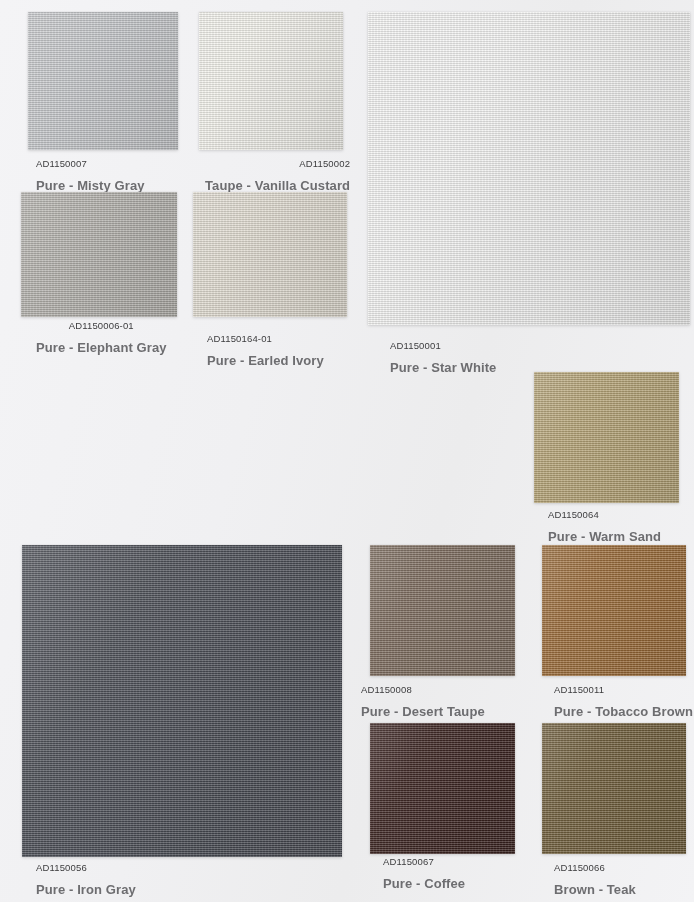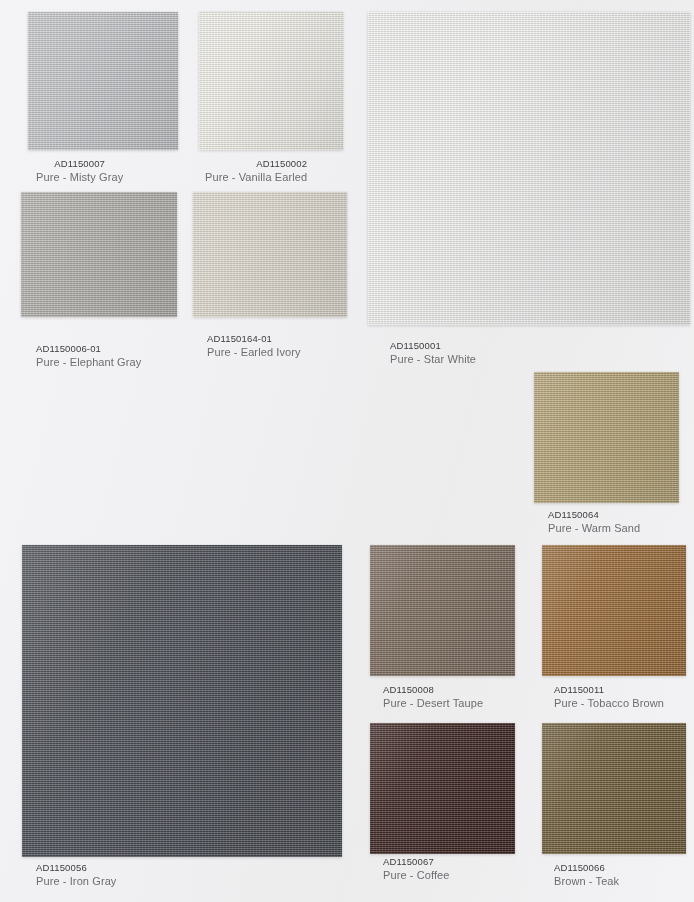--- a/index.html
+++ b/index.html
@@ -90,72 +90,73 @@
     position: absolute;
     white-space: nowrap;
   }
   .code {
     font-size: 9.5px;
     color: #3c3c3e;
     letter-spacing: 0.15px;
     line-height: 12px;
   }
   .name {
-    font-size: 11px;
+    font-size: 13px;
     color: #6d6d70;
     letter-spacing: 0.1px;
     line-height: 11px;
-    margin-top: 2px;
+    margin-top: 10px;
+    font-weight: bold;
   }
 </style>
 </head>
 <body style="background: rgb(242, 242, 244);">
 
 <div id="page">
   <div id="swatch-grid">
       <div class="swatch-card">
         <div class="chip" style="left: 28px; top: 12px; width: 150px; height: 138px;">
           <div class="cloth" style="background: rgb(198, 200, 203);">
             <div class="sheen"></div>
           </div>
         </div>
-        <div class="caption" style="left: 36px; top: 158px; text-align: center;">
+        <div class="caption" style="left: 36px; top: 158px;">
           <div class="code">AD1150007</div>
           <div class="name">Pure - Misty Gray</div>
         </div>
       </div>
       <div class="swatch-card">
         <div class="chip" style="left: 199px; top: 12px; width: 144px; height: 138px;">
           <div class="cloth" style="background: rgb(243, 242, 236);">
             <div class="sheen"></div>
           </div>
         </div>
         <div class="caption" style="left: 205px; top: 158px; text-align: right;">
           <div class="code">AD1150002</div>
-          <div class="name">Pure - Vanilla Earled</div>
+          <div class="name">Taupe - Vanilla Custard</div>
         </div>
       </div>
       <div class="swatch-card">
         <div class="chip" style="left: 368px; top: 12px; width: 322px; height: 313px;">
           <div class="cloth" style="background: rgb(244, 244, 243);">
             <div class="sheen"></div>
           </div>
         </div>
         <div class="caption" style="left: 390px; top: 340px;">
           <div class="code">AD1150001</div>
           <div class="name">Pure - Star White</div>
         </div>
       </div>
       <div class="swatch-card">
         <div class="chip" style="left: 21px; top: 192px; width: 156px; height: 125px;">
           <div class="cloth" style="background: rgb(179, 177, 172);">
             <div class="sheen"></div>
           </div>
         </div>
-        <div class="caption" style="left: 36px; top: 343px;">
+        <div class="caption" style="left: 36px; top: 320px; text-align: center;">
           <div class="code">AD1150006-01</div>
           <div class="name">Pure - Elephant Gray</div>
         </div>
       </div>
       <div class="swatch-card">
         <div class="chip" style="left: 193px; top: 192px; width: 154px; height: 125px;">
           <div class="cloth" style="background: rgb(224, 219, 208);">
             <div class="sheen"></div>
           </div>
         </div>
@@ -185,21 +186,21 @@
           <div class="code">AD1150056</div>
           <div class="name">Pure - Iron Gray</div>
         </div>
       </div>
       <div class="swatch-card">
         <div class="chip" style="left: 370px; top: 545px; width: 145px; height: 131px;">
           <div class="cloth" style="background: rgb(123, 106, 92);">
             <div class="sheen"></div>
           </div>
         </div>
-        <div class="caption" style="left: 383px; top: 684px;">
+        <div class="caption" style="left: 361px; top: 684px;">
           <div class="code">AD1150008</div>
           <div class="name">Pure - Desert Taupe</div>
         </div>
       </div>
       <div class="swatch-card">
         <div class="chip" style="left: 542px; top: 545px; width: 144px; height: 131px;">
           <div class="cloth" style="background: rgb(154, 106, 55);">
             <div class="sheen"></div>
           </div>
         </div>

